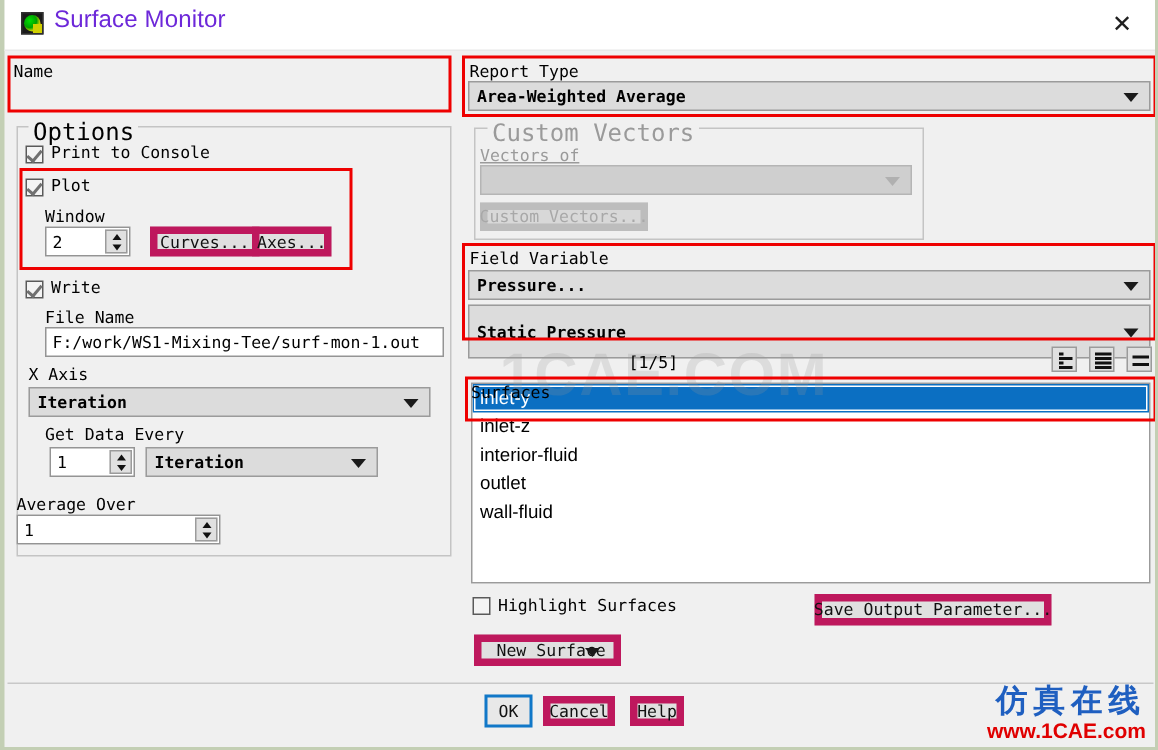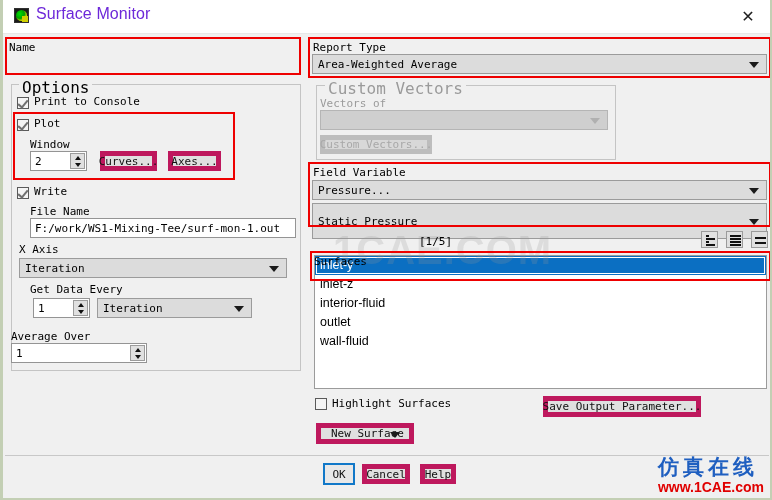--- a/index.html
+++ b/index.html
@@ -99,20 +99,21 @@
     border: 1px solid #9b9b9b;
     box-sizing: border-box;
     display: flex;
     align-items: center;
     padding-left: 5px;
     font-family: "DejaVu Sans Mono", monospace;
     font-size: 11px;
     color: #000;
     white-space: nowrap;
     overflow: hidden;
+    font-weight: bold;
   }
   .combo .arrow {
     position: absolute;
     right: 7px; top: 50%;
     margin-top: -2px;
     width: 0; height: 0;
     border-left: 5px solid transparent;
     border-right: 5px solid transparent;
     border-top: 6px solid #1a1a1a;
   }
@@ -287,21 +288,21 @@
     font-weight: bold;
     color: rgba(150,150,150,0.22);
     letter-spacing: 1px;
     pointer-events: none;
     z-index: 1;
     white-space: nowrap;
   }
   .wm-br {
     position: absolute;
     right: 6px; bottom: 3px;
-    text-align: left;
+    text-align: right;
     pointer-events: none;
     z-index: 45;
     margin-left: 44px;
   }
   .wm-cn {
     font-family: "Liberation Serif", serif;
     font-size: 21px;
     font-weight: bold;
     color: #1f5fc0;
     letter-spacing: 4px;
@@ -346,21 +347,21 @@
   <div class="lbl" style="left:31px; top:117px;">Plot</div>
 
   <div class="lbl" style="left:27px; top:138px;">Window</div>
   <div class="spin" style="left:27px; top:151px; width:57px; height:20px;">
     <span>2</span>
     <span class="spin-btns">
       <span class="up"></span>
       <span class="dn"></span>
     </span>
   </div>
-  <div class="btn" style="left:97px; top:151px; width:57px; height:20px;">Curves...</div>
+  <div class="btn" style="left:97px; top:151px; width:73px; height:20px;">Curves...</div>
   <div class="btn" style="left:165px; top:151px; width:53px; height:20px;">Axes...</div>
 
   <div class="redbox" style="left:10px; top:112px; width:222px; height:68px;"></div>
 
   <div class="chk checked" style="left:14px; top:187px;"></div>
   <div class="lbl" style="left:31px; top:185px;">Write</div>
 
   <div class="lbl" style="left:27px; top:205px;">File Name</div>
   <div class="textfield" style="left:27px; top:218px; width:266px; height:20px;">F:/work/WS1-Mixing-Tee/surf-mon-1.out</div>
 
@@ -394,21 +395,21 @@
 
   <div class="lbl" style="left:310px; top:41px;">Report Type</div>
   <div class="combo" style="left:309px; top:54px; width:455px; height:20px;">
     <span>Area-Weighted Average</span>
     <span class="arrow"></span>
   </div>
   <div class="redbox" style="left:305px; top:37px; width:463px; height:41px;"></div>
 
   <div class="group" style="left:313px; top:85px; width:300px; height:75px;"></div>
   <div class="group-title dim" style="left:322px; top:79px;">Custom Vectors</div>
-  <div class="lbl dim" style="left:317px; top:97px;">Vectors of</div>
+  <div class="lbl dim" style="left:317px; top:97px;text-decoration:underline;">Vectors of</div>
   <div class="combo disabled" style="left:317px; top:110px; width:288px; height:20px;">
     <span></span>
     <span class="arrow"></span>
   </div>
   <div class="btn disabled" style="left:317px; top:135px; width:112px; height:19px;">Custom Vectors...</div>
 
   <div class="lbl" style="left:310px; top:166px;">Field Variable</div>
   <div class="combo" style="left:309px; top:180px; width:455px; height:20px;">
     <span>Pressure...</span>
     <span class="arrow"></span>

